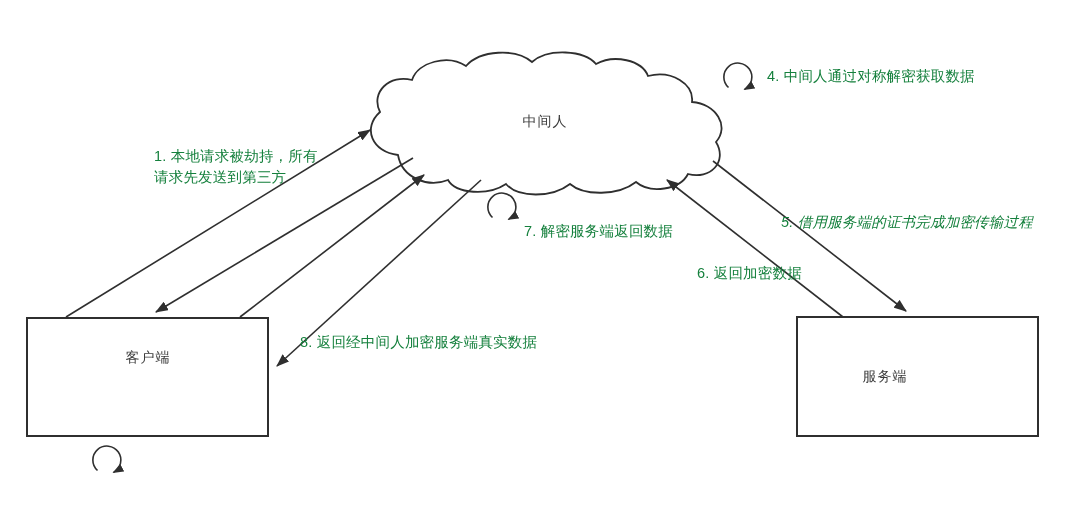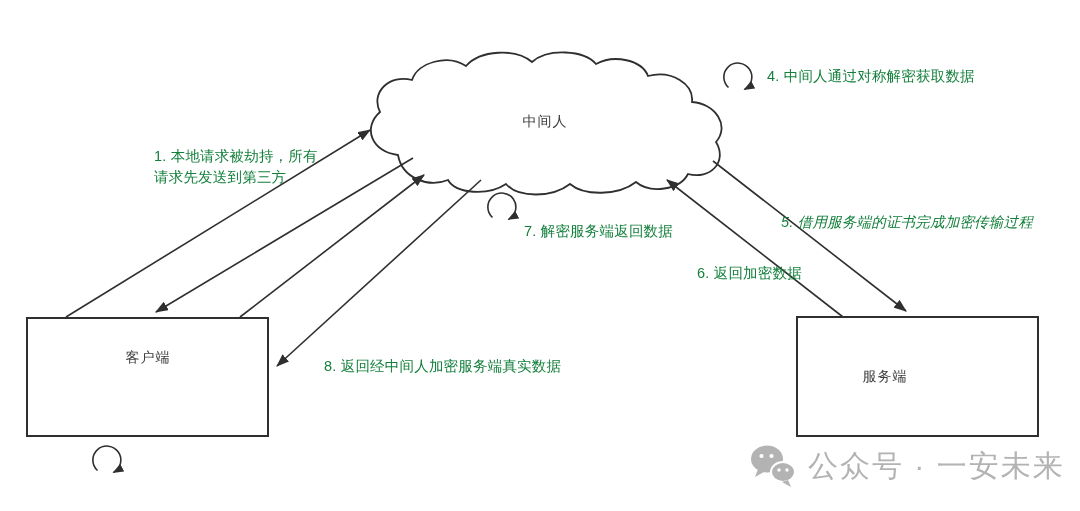--- a/index.html
+++ b/index.html
@@ -72,29 +72,16 @@
   <div class="entity-lbl" style="left:545px;top:122px;">中间人</div>
   <div class="entity-lbl" style="left:148px;top:358px;">客户端</div>
   <div class="entity-lbl" style="left:885px;top:377px;">服务端</div>
 
   <div class="lbl" style="left:154px;top:146px;">1. 本地请求被劫持，所有
 请求先发送到第三方</div>
   <div class="lbl" style="left:767px;top:66px;">4. 中间人通过对称解密获取数据</div>
   <div class="lbl" style="left:781px;top:212px;font-style:italic;">5. 借用服务端的证书完成加密传输过程</div>
   <div class="lbl" style="left:697px;top:263px;">6. 返回加密数据</div>
   <div class="lbl" style="left:524px;top:212px;margin-top:9px;">7. 解密服务端返回数据</div>
-  <div class="lbl" style="left:324px;top:332px;margin-top:24px;">8. 返回经中间人加密服务端真实数据</div>
+  <div class="lbl" style="left:300px;top:332px;">8. 返回经中间人加密服务端真实数据</div>
 
-  <div class="watermark">
-    <svg width="50" height="44" viewBox="0 0 50 44">
-      <ellipse cx="19" cy="15" rx="16" ry="13.5" fill="#b3b3b3"></ellipse>
-      <path d="M10 25 L7 33 L16 28 Z" fill="#b3b3b3"></path>
-      <circle cx="13.5" cy="12" r="2.1" fill="#ffffff"></circle>
-      <circle cx="23.5" cy="12" r="2.1" fill="#ffffff"></circle>
-      <ellipse cx="35" cy="28" rx="12" ry="10" fill="#b3b3b3" stroke="#ffffff" stroke-width="2"></ellipse>
-      <path d="M40 36 L43 43 L34 38 Z" fill="#b3b3b3"></path>
-      <circle cx="31" cy="26" r="1.7" fill="#ffffff"></circle>
-      <circle cx="39" cy="26" r="1.7" fill="#ffffff"></circle>
-    </svg>
-    <span class="watermark-text">公众号 · 一安未来</span>
-  </div>
 
 </div>
 
 </body></html>

